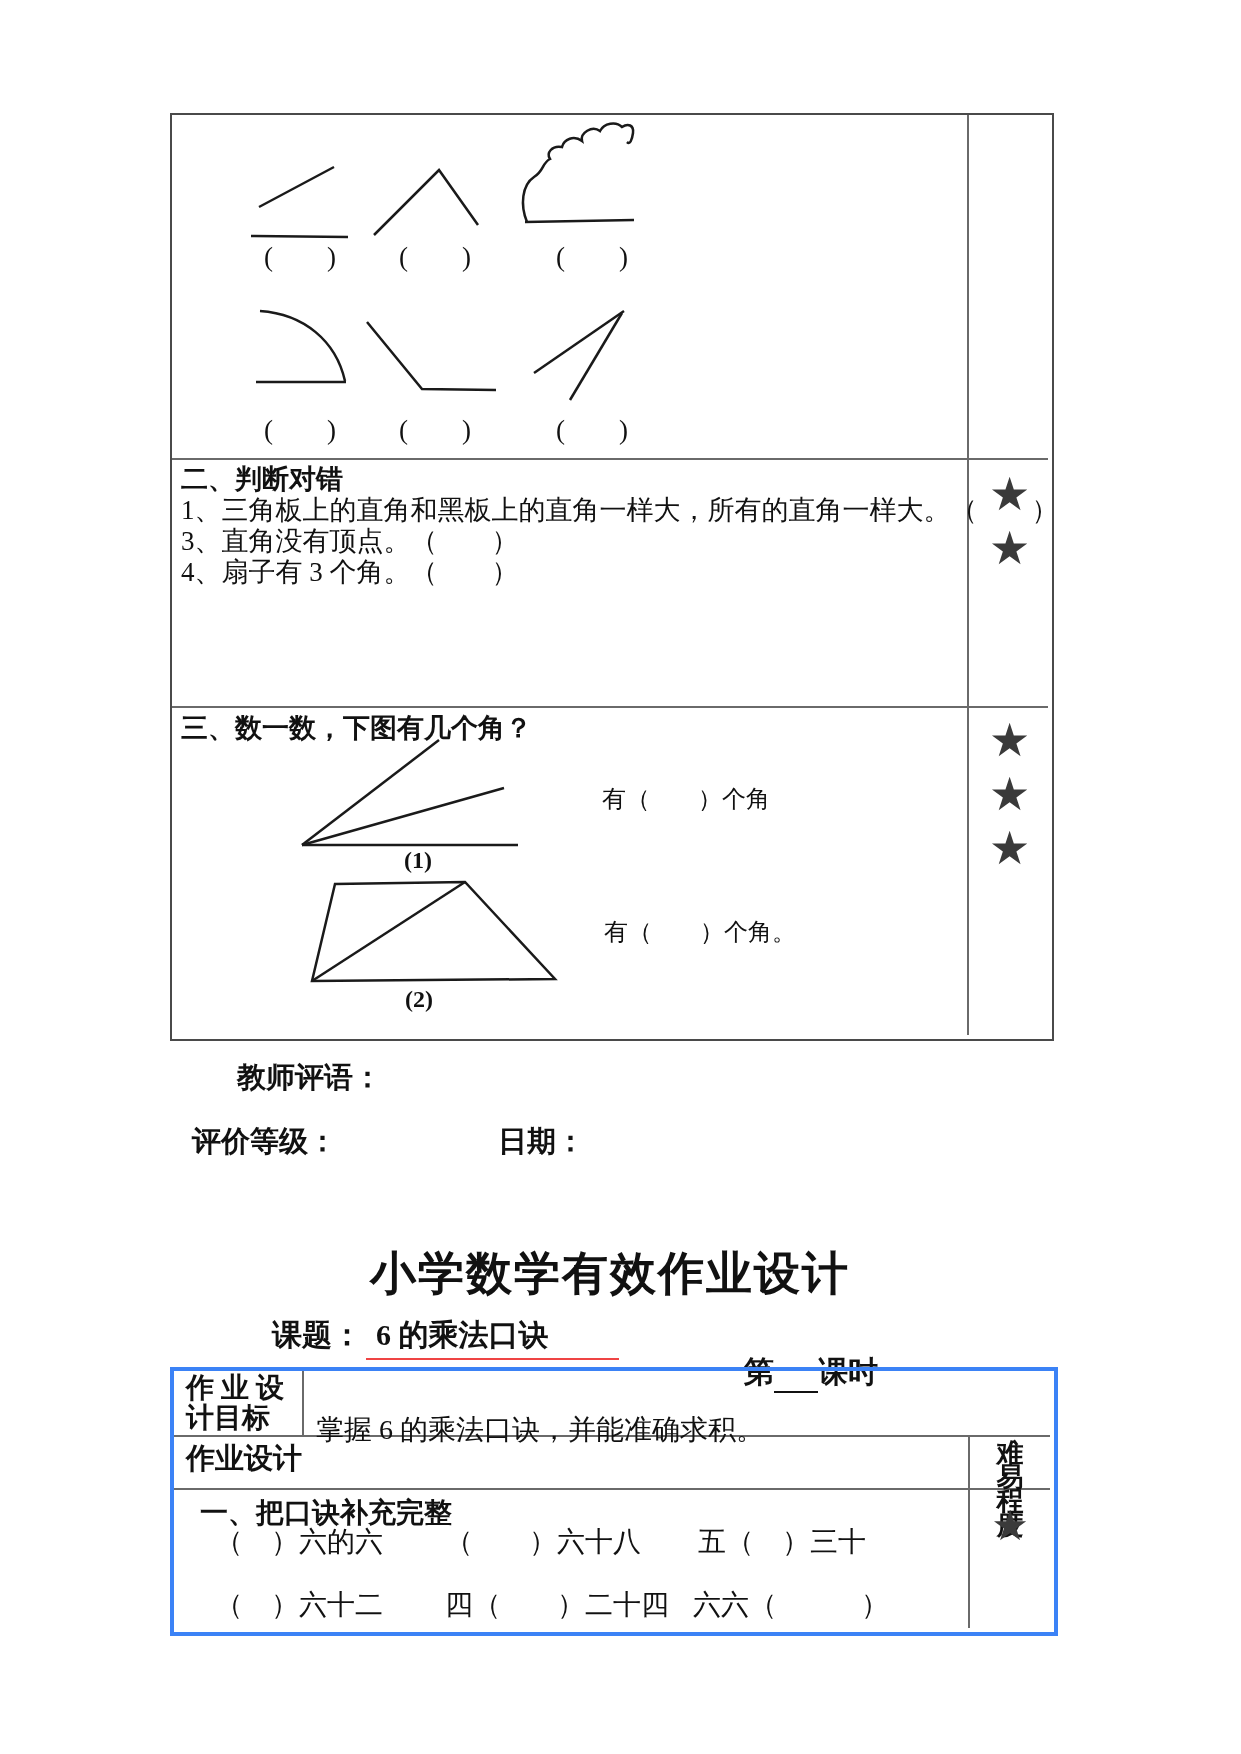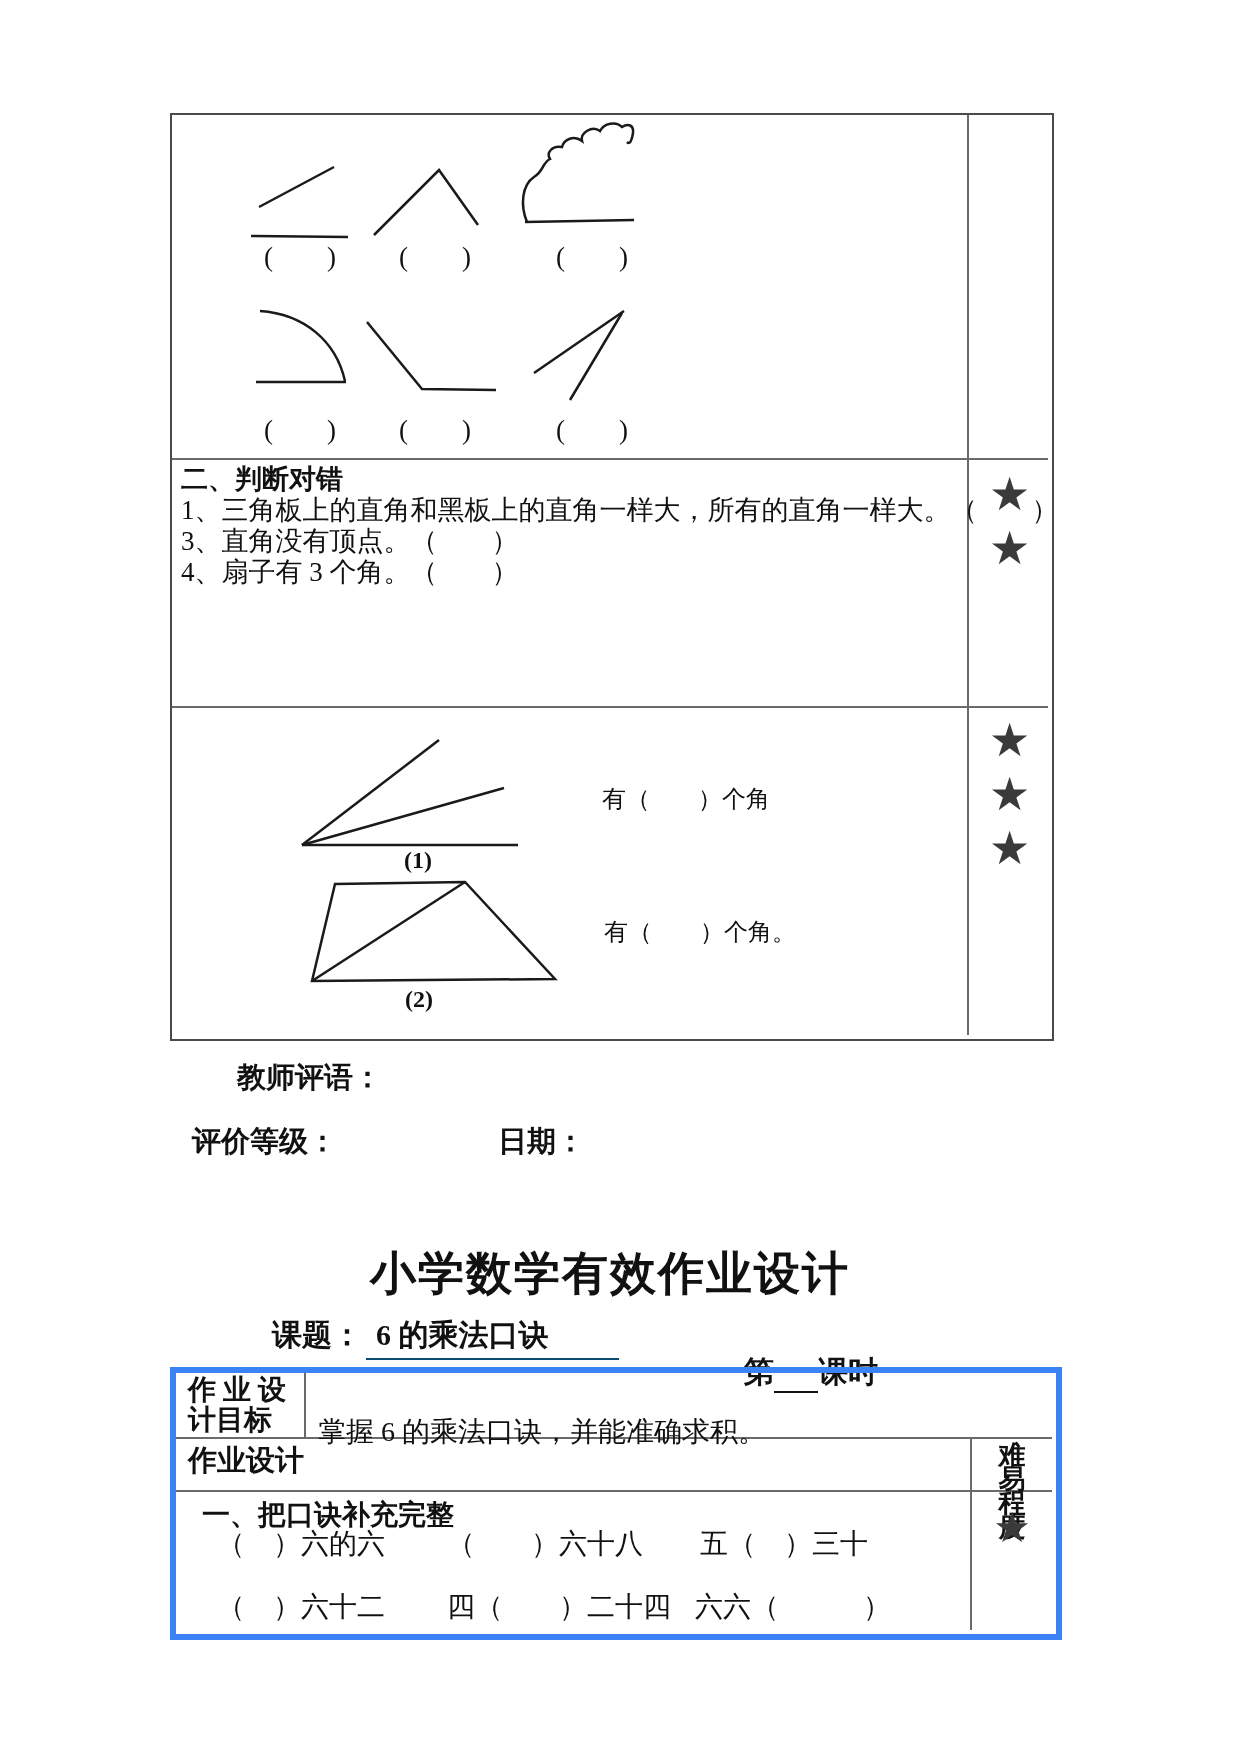--- a/index.html
+++ b/index.html
@@ -22,25 +22,25 @@
   .sec3-title{position:absolute;left:9px;top:5px;font-size:27px;font-weight:bold;white-space:nowrap;}
   .starcol{left:797px;width:81px;display:flex;flex-direction:column;align-items:center;}
   .starcol2{top:352px;height:240px;}
   .starcol3{top:598px;height:320px;}
   .star{font-family:"DejaVu Sans",sans-serif;font-size:46px;line-height:54px;color:#3a3a3a;}
   
   .lbl{font-size:29px;font-weight:bold;white-space:nowrap;}
   
   .main-title{left:170px;top:1243px;width:880px;text-align:center;font-size:46px;font-weight:bold;letter-spacing:2px;white-space:nowrap;}
   .topic-line{left:272px;top:1315px;font-size:30px;font-weight:bold;white-space:nowrap;}
-  .topic-underline{display:inline-block;border-bottom:2px solid #0c4a6e;padding:0 70px 2px 10px;margin-left:4px;text-align:center;}
+  .topic-underline{display:inline-block;border-bottom:2px solid #ef4444;padding:0 70px 2px 10px;margin-left:4px;text-align:center;}
   .lesson-part{position:absolute;left:472px;top:15px;margin-top:22px;}
   .blank-line{display:inline-block;width:44px;border-bottom:2px solid #111;height:30px;vertical-align:bottom;}
   
-  .table2{left:170px;top:1367px;width:880px;height:261px;border:6px solid #3b82f6;}
+  .table2{left:170px;top:1367px;width:880px;height:261px;border:4px solid #3b82f6;}
   .t2-h1{left:0;top:64px;width:876px;height:2px;background:#6a6a6a;}
   .t2-h2{left:0;top:117px;width:876px;height:2px;background:#6a6a6a;}
   .t2-v1{left:128px;top:0;width:2px;height:64px;background:#6a6a6a;}
   .t2-v2{left:794px;top:66px;width:2px;height:191px;background:#6a6a6a;}
   .goal-label{left:12px;top:2px;width:112px;font-size:28px;font-weight:bold;line-height:30px;}
   .goal-text{left:142px;top:4px;width:700px;font-size:28px;white-space:nowrap;margin-top:36px;}
   .design-label{left:12px;top:68px;font-size:29px;font-weight:bold;white-space:nowrap;}
   .difficulty{left:796px;top:70px;width:80px;text-align:center;font-size:27px;line-height:24px;font-weight:bold;}
   .exercise{left:16px;top:119px;width:930px;height:138px;}
   .exercise-title{position:absolute;left:10px;top:4px;font-size:28px;font-weight:bold;white-space:nowrap;}
@@ -97,20 +97,21 @@
       <div class="nowrap">1、三角板上的直角和黑板上的直角一样大，所有的直角一样大。（　　）</div>
       <div class="nowrap">3、直角没有顶点。（　　）</div>
       <div class="nowrap">4、扇子有 3 个角。（　　）</div>
     </div>
     <div class="abs starcol starcol2">
       <span class="star">★</span>
       <span class="star">★</span>
     </div>
 
     <div class="abs sec-cell sec3-cell">
+      <div class="sec3-title">三、数一数，下图有几个角？</div>
       <svg class="abs" style="left:0;top:0;" width="777" height="325" viewBox="0 0 777 325">
         <g stroke="#1a1a1a" stroke-width="2.5" fill="none">
           <line x1="130" y1="137" x2="346" y2="137"></line>
           <line x1="130" y1="137" x2="267" y2="32"></line>
           <line x1="130" y1="137" x2="332" y2="80"></line>
         </g>
         <text x="232" y="160" font-size="24" font-weight="bold">(1)</text>
         <g stroke="#1a1a1a" stroke-width="2.5" fill="none">
           <polygon points="163,176 293,174 383,271 140,273"></polygon>
           <line x1="140" y1="273" x2="293" y2="174"></line>

